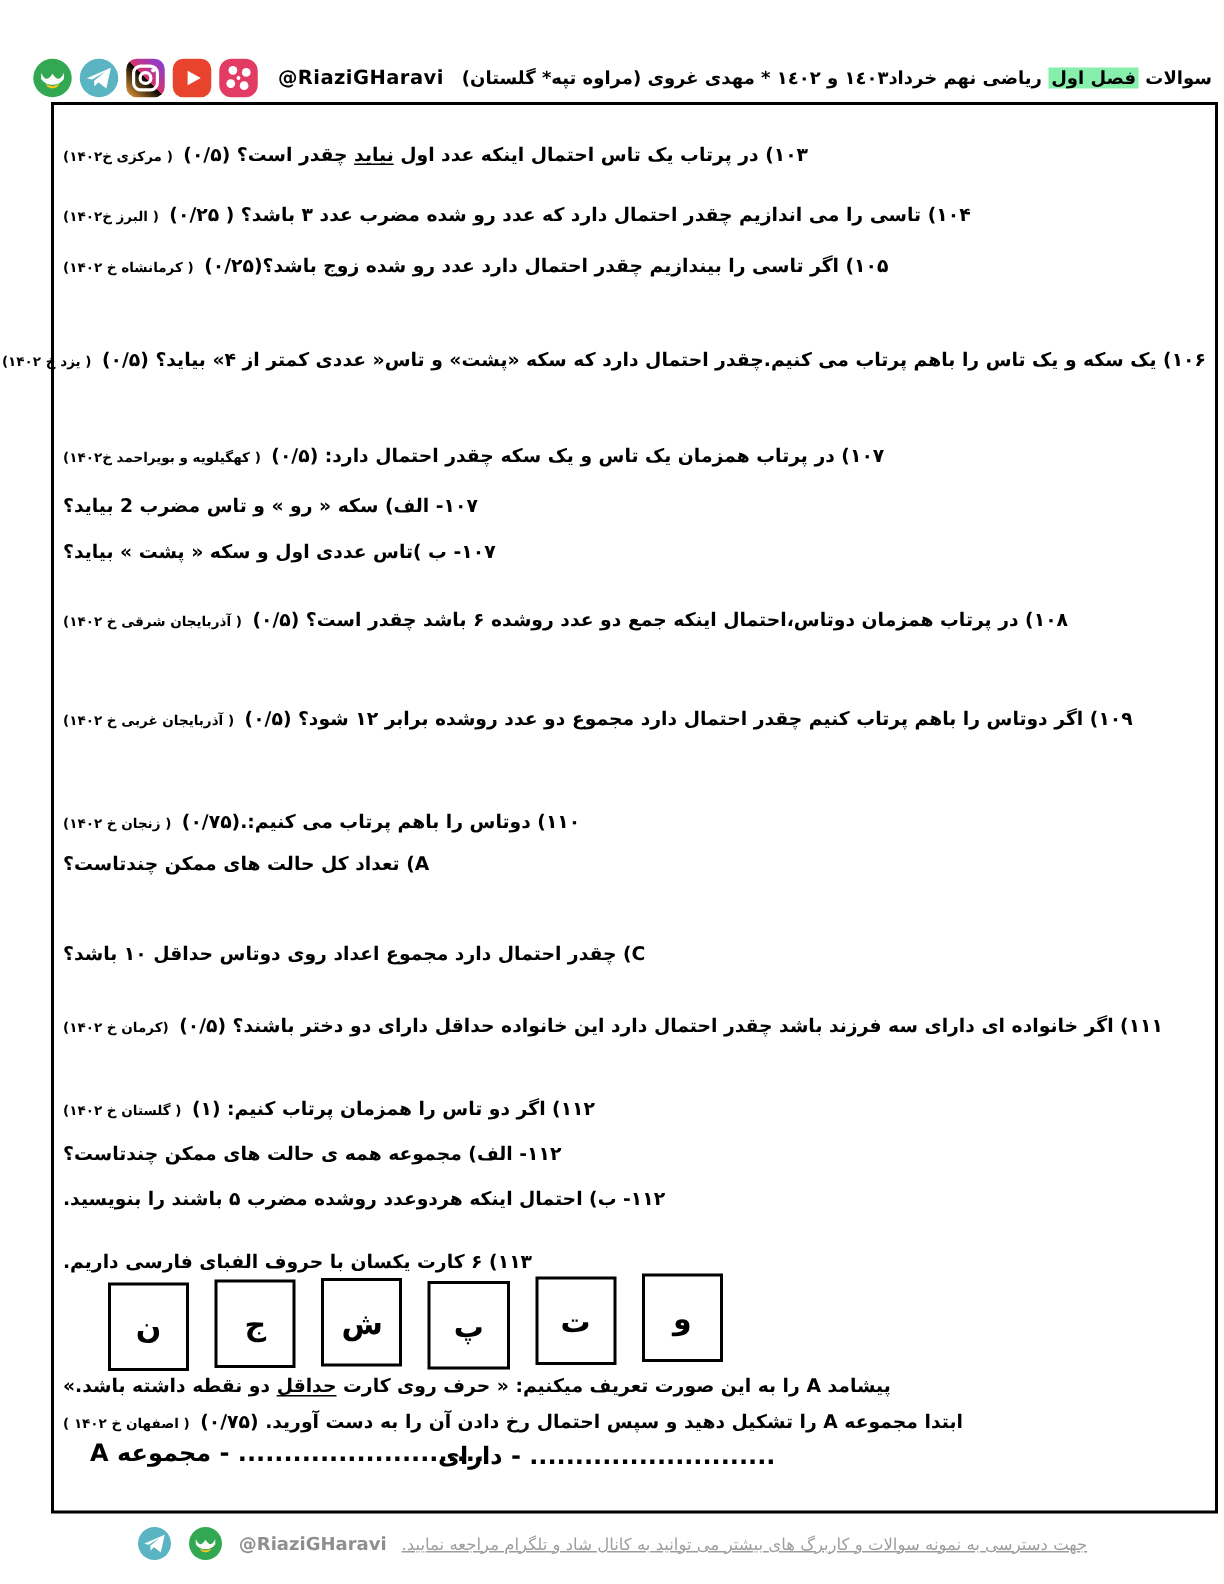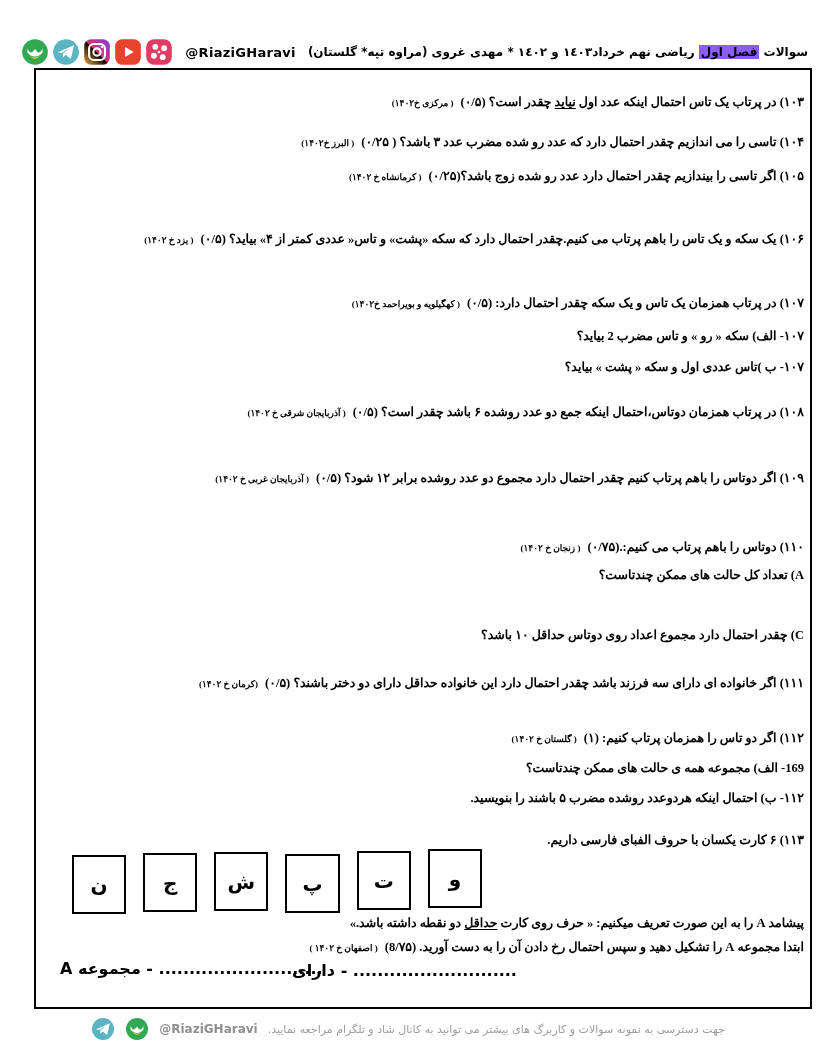--- a/index.html
+++ b/index.html
@@ -6,32 +6,32 @@
   body{
     width:816px;height:1056px;background:#ffffff;position:relative;
     font-family:"DejaVu Sans",sans-serif;color:#000;overflow:hidden;
   }
   
   .header-row{
     position:absolute;top:36px;left:36px;width:772px;height:32px;
     display:flex;flex-direction:row;direction:rtl;align-items:center;gap:12px;
   }
   .title{font-size:12px;font-weight:bold;white-space:nowrap;direction:rtl;}
-  .title .mark{background:#8b5cf6;padding:0 2px;}
+  .title .mark{background:#86efac;padding:0 2px;}
   .handle{font-size:13px;font-weight:bold;direction:ltr;letter-spacing:.3px;}
   .icon-strip{display:flex;flex-direction:row-reverse;gap:3px;align-items:center;}
   .icon-strip svg{width:28px;height:28px;display:block;}
   
   .main-box{
     position:absolute;left:34px;top:68px;width:774px;height:937px;
     border:2px solid #000;background:#fff;
   }
   .q{
-    position:absolute;right:6px;left:6px;direction:rtl;text-align:right;
-    font-size:12.5px;font-weight:bold;line-height:17px;white-space:nowrap;font-family:Liberation Serif, serif;
+    position:absolute;right:6px;left:6px;direction:rtl;text-align:left;
+    font-size:12.5px;font-weight:bold;line-height:17px;white-space:nowrap;
   }
   .q .qu{text-decoration:underline;text-underline-offset:2px;}
   .q .src{font-size:9px;margin-inline-start:7px;}
   
   .cards{
     position:absolute;top:782px;left:36px;width:410px;height:62px;
     display:flex;flex-direction:row-reverse;justify-content:flex-start;gap:17px;
   }
   .card{
     width:51px;height:55px;border:2.5px solid #000;background:#fff;
@@ -46,21 +46,21 @@
   .card:nth-child(6){transform:translateY(3px);}
   
   .blank{
     position:absolute;direction:rtl;font-size:16px;font-weight:bold;white-space:nowrap;
   }
   
   .footer-row{
     position:absolute;top:1012px;left:0;width:816px;height:34px;
     display:flex;direction:rtl;justify-content:center;align-items:center;gap:10px;
   }
-  .footer-text{color:#9d9d9d;font-size:11px;direction:rtl;}
+  .footer-text{color:#9d9d9d;font-size:11px;direction:rtl;text-decoration:underline;}
   .footer-handle{color:#8f8f8f;font-size:12px;font-weight:bold;direction:ltr;}
   .footer-row svg{width:24px;height:24px;display:block;}
 </style>
 </head>
 <body>
 
 <div class="header-row">
   <div class="title">
     <span>سوالات </span><span class="mark">فصل اول</span><span> ریاضی نهم خرداد۱٤۰۳ و ۱٤۰۲   *   مهدی غروی (مراوه تپه* گلستان)</span>
   </div>
@@ -139,38 +139,38 @@
 
   <div class="q" style="top:497px"><span>A)  تعداد کل حالت های ممکن چندتاست؟</span></div>
 
 
   <div class="q" style="top:557px"><span>C) چقدر احتمال دارد مجموع اعداد روی دوتاس حداقل ۱۰ باشد؟</span></div>
 
   <div class="q" style="top:605px"><span>۱۱۱) اگر خانواده ای دارای سه فرزند باشد چقدر احتمال دارد این خانواده حداقل دارای دو دختر باشند؟ (۰/۵)</span><span class="src">(کرمان خ ۱۴۰۲)</span></div>
 
   <div class="q" style="top:660px"><span>۱۱۲) اگر دو تاس را همزمان پرتاب کنیم: (۱)</span><span class="src">( گلستان خ ۱۴۰۲)</span></div>
 
-  <div class="q" style="top:690px"><span>169- الف) مجموعه همه ی حالت های ممکن چندتاست؟</span></div>
+  <div class="q" style="top:690px"><span>۱۱۲- الف) مجموعه همه ی حالت های ممکن چندتاست؟</span></div>
 
   <div class="q" style="top:720px"><span>۱۱۲- ب) احتمال اینکه هردوعدد روشده مضرب ۵ باشند را بنویسید.</span></div>
 
   <div class="q" style="top:762px"><span>۱۱۳) ۶ کارت یکسان با حروف الفبای فارسی داریم.</span></div>
 
   <div class="cards">
     <div class="card">و</div>
     <div class="card">ت</div>
     <div class="card">پ</div>
     <div class="card">ش</div>
     <div class="card">ج</div>
     <div class="card">ن</div>
   </div>
 
   <div class="q" style="top:845px"><span>پیشامد A را به این صورت تعریف میکنیم: « حرف روی کارت </span><span class="qu">حداقل</span><span> دو نقطه داشته باشد.»</span></div>
 
-  <div class="q" style="top:869px"><span>ابتدا مجموعه A را تشکیل دهید و سپس احتمال رخ دادن آن را به دست آورید. (8/۷۵)</span><span class="src">( اصفهان خ ۱۴۰۲ )</span></div>
+  <div class="q" style="top:869px"><span>ابتدا مجموعه A را تشکیل دهید و سپس احتمال رخ دادن آن را به دست آورید. (۰/۷۵)</span><span class="src">( اصفهان خ ۱۴۰۲ )</span></div>
 
   <div class="blank" style="top:891px;left:256px">........................... - دارای</div>
   <div class="blank" style="top:889px;left:24px">........................... - مجموعه A</div>
 
 </div>
 
 <div class="footer-row">
   <div class="footer-text">جهت دسترسی به نمونه سوالات و کاربرگ های بیشتر می توانید به کانال شاد و تلگرام مراجعه نمایید.</div>
   <div class="footer-handle">@RiaziGHaravi</div>
   <span>

